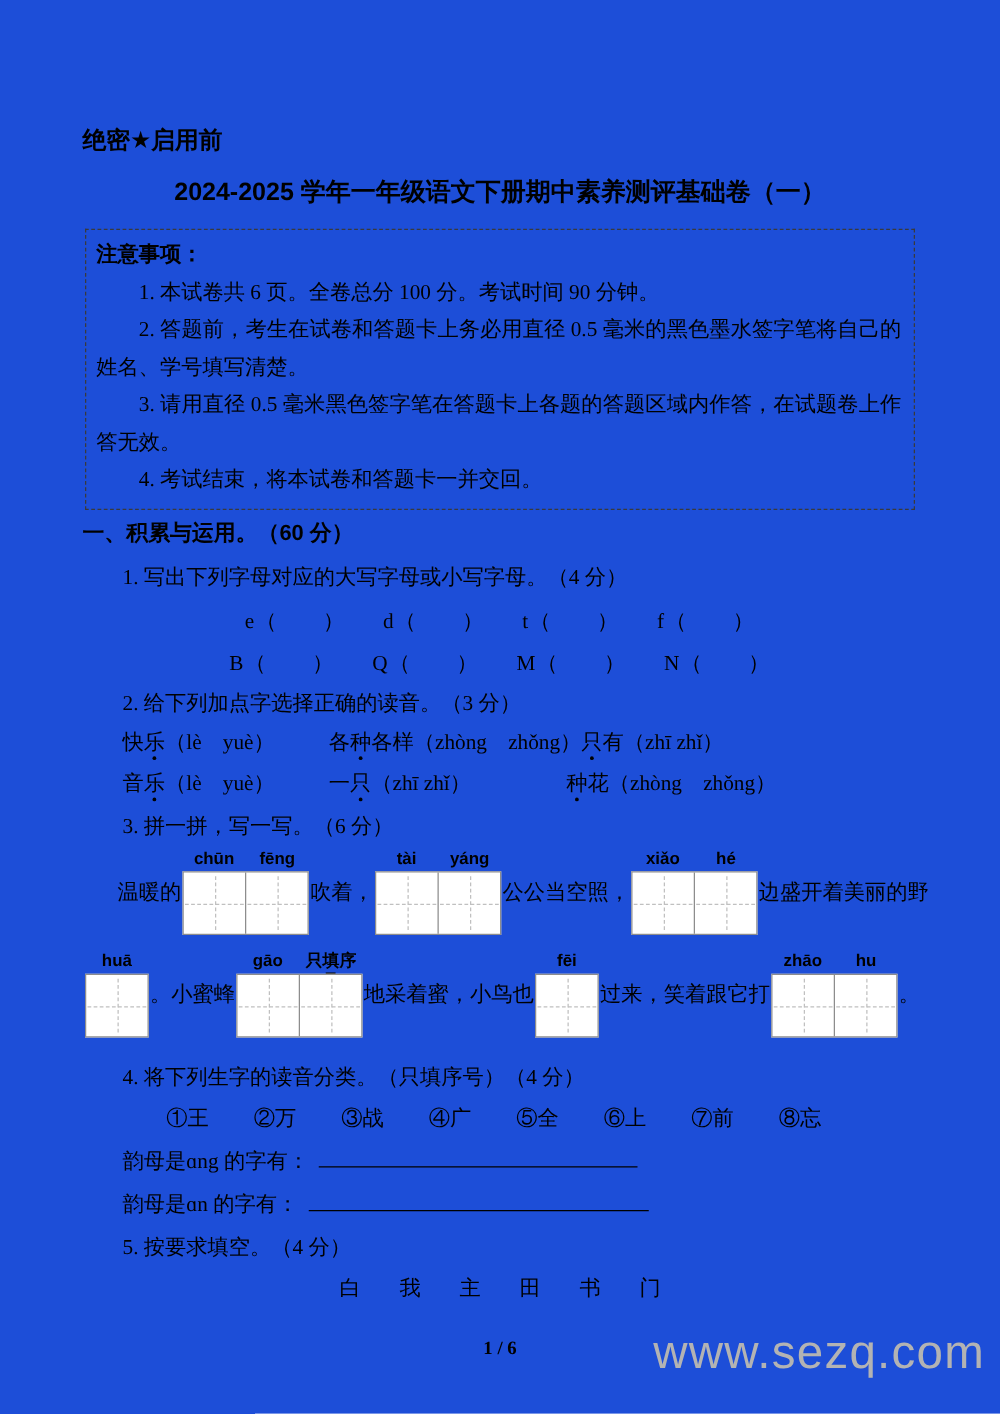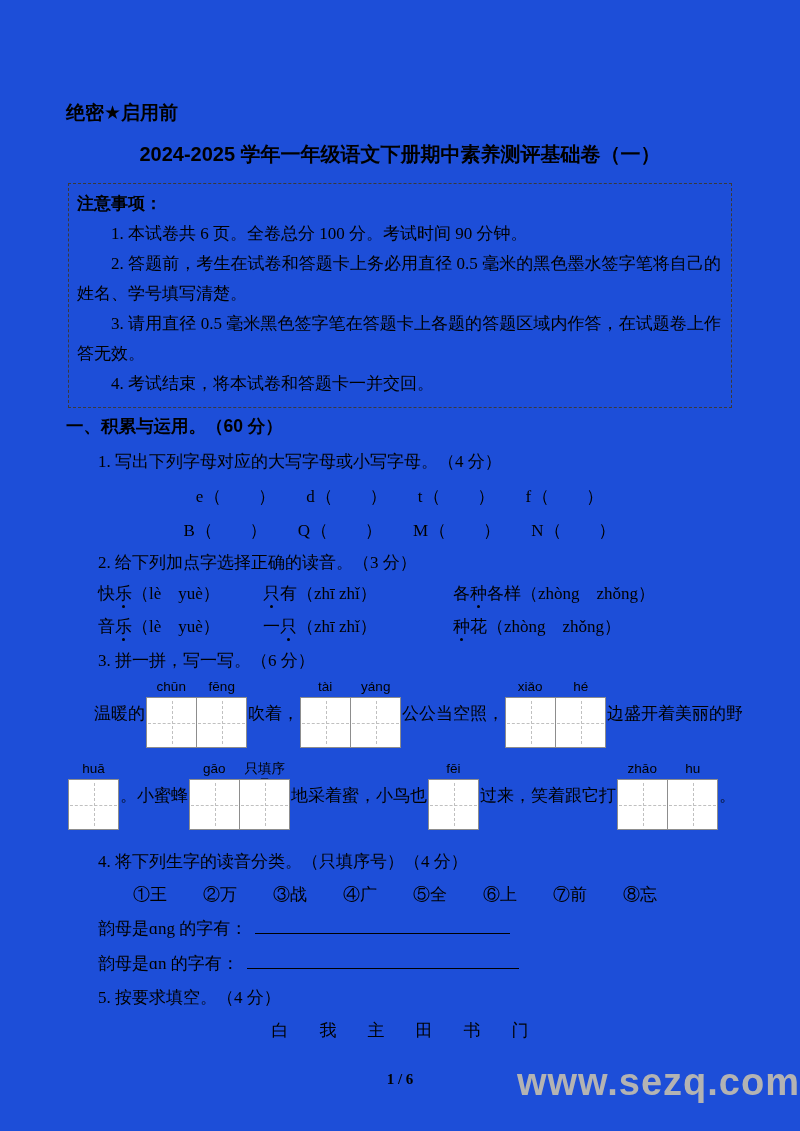--- a/index.html
+++ b/index.html
@@ -43,21 +43,21 @@
   .dot::after {
     content:""; position:absolute; left:50%; margin-left:-1.5px; bottom:-5px;
     width:3px; height:3px; border-radius:50%; background:#000;
   }
 
   .py-line { display:flex; align-items:center; }
   .py-line.first  { margin:6px 0 0 94px; }
   .py-line.second { margin:13px 0 0 67px; }
   .seg { white-space:pre; }
   .tzg { display:inline-flex; flex-direction:column; margin:0 1px; }
-  .py-row { display:flex; height:18px; font-family:"Liberation Sans","DejaVu Sans",sans-serif; font-size:13.5px; font-weight:normal; line-height:16px; }
+  .py-row { display:flex; height:18px; font-family:"Liberation Sans","DejaVu Sans",sans-serif; font-size:13.5px; font-weight:bold; line-height:16px; }
   .py { flex:1; text-align:center; }
   .cells { display:flex; border:1px solid #8d8d8d; background:#fff; }
   .cell { width:49px; height:49px; position:relative; }
   .cell + .cell { border-left:1px solid #8d8d8d; }
   .cell::before {
     content:""; position:absolute; left:50%; top:3px; bottom:3px;
     border-left:1px dashed #c0c0c0;
   }
   .cell::after {
     content:""; position:absolute; top:50%; left:1px; right:1px;
@@ -68,23 +68,23 @@
 
   .fill-line { margin:6px 0 0 98px; line-height:29px; }
   .blank { display:inline-block; border-bottom:1.5px solid #000; height:1.1em; vertical-align:baseline; margin-left:8px; }
   .blank.b1 { width:255px; }
   .blank.b2 { width:272px; }
 
   .char-row { display:flex; justify-content:center; gap:31px; margin-top:8px; line-height:25px; }
 
   .page-num { position:absolute; top:1071px; left:0; width:100%; text-align:center; font-weight:bold; font-size:15px; }
   .watermark {
-    position:absolute; top:1062px; right:0;
+    position:absolute; top:1062px; right:12px;
     font-family:"Liberation Sans","DejaVu Sans",sans-serif;
-    font-size:38px; color:#b3b3b3; letter-spacing:1px; line-height:40px;font-weight:bold;
+    font-size:38px; color:#b3b3b3; letter-spacing:1px; line-height:40px;
   }
 </style>
 </head>
 <body>
 
 <div class="page">
 
   <div class="secrecy hei">绝密★启用前</div>
   <div class="title hei">2024-2025 学年一年级语文下册期中素养测评基础卷（一）</div>
 
@@ -108,22 +108,22 @@
   <div class="letters-row second">
     <span>B（　　）</span>
     <span>Q（　　）</span>
     <span>M（　　）</span>
     <span>N（　　）</span>
   </div>
 
   <p class="q-prompt mt8">2. 给下列加点字选择正确的读音。（3 分）</p>
   <div class="pron-row">
     <span class="pron-item w1"><span>快</span><span class="dot">乐</span><span></span><span>（lè　yuè）</span></span>
+    <span class="pron-item"><span>各</span><span class="dot">种</span><span>各样</span><span>（zhòng　zhǒng）</span></span>
     <span class="pron-item w2"><span></span><span class="dot">只</span><span>有</span><span>（zhī zhǐ）</span></span>
-    <span class="pron-item"><span>各</span><span class="dot">种</span><span>各样</span><span>（zhòng　zhǒng）</span></span>
   </div>
   <div class="pron-row">
     <span class="pron-item w1"><span>音</span><span class="dot">乐</span><span></span><span>（lè　yuè）</span></span>
     <span class="pron-item w2"><span>一</span><span class="dot">只</span><span></span><span>（zhī zhǐ）</span></span>
     <span class="pron-item"><span></span><span class="dot">种</span><span>花</span><span>（zhòng　zhǒng）</span></span>
   </div>
 
   <p class="q-prompt mt8">3. 拼一拼，写一写。（6 分）</p>
   <div class="py-line first">
     <span class="seg">温暖的</span>

